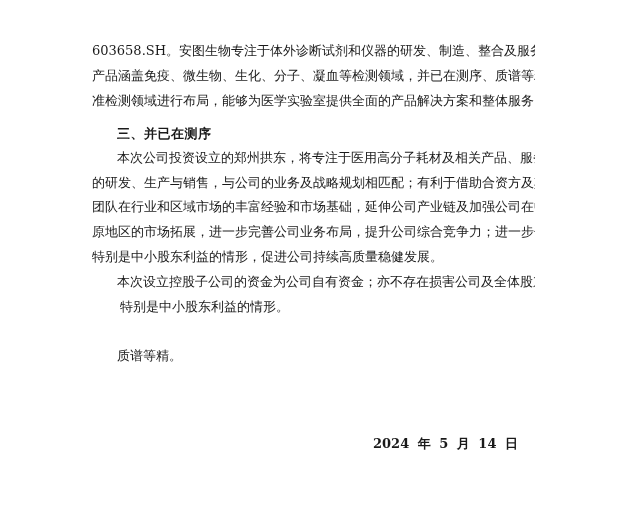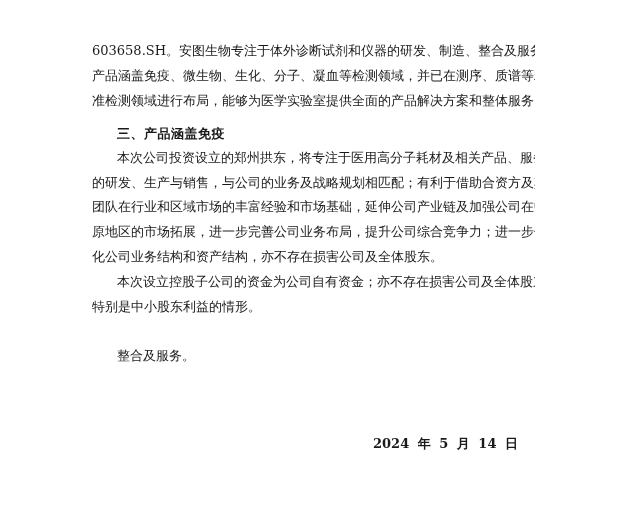--- a/index.html
+++ b/index.html
@@ -87,28 +87,28 @@
   </style>
 </head>
 <body>
 
 <div class="page">
 
   <div class="line" style="top:41px;">603658.SH。安图生物专注于体外诊断试剂和仪器的研发、制造、整合及服务，</div>
   <div class="line" style="top:66px;">产品涵盖免疫、微生物、生化、分子、凝血等检测领域，并已在测序、质谱等精</div>
   <div class="line last" style="top:91px;">准检测领域进行布局，能够为医学实验室提供全面的产品解决方案和整体服务。</div>
 
-  <div class="heading" style="top:124px;">三、产品涵盖免疫</div>
+  <div class="heading" style="top:124px;">三、并已在测序</div>
 
   <div class="line indent" style="top:148px;">本次公司投资设立的郑州拱东，将专注于医用高分子耗材及相关产品、服务</div>
   <div class="line" style="top:173px;">的研发、生产与销售，与公司的业务及战略规划相匹配；有利于借助合资方及其</div>
   <div class="line" style="top:197px;">团队在行业和区域市场的丰富经验和市场基础，延伸公司产业链及加强公司在中</div>
   <div class="line" style="top:222px;">原地区的市场拓展，进一步完善公司业务布局，提升公司综合竞争力；进一步优</div>
-  <div class="line last" style="top:247px;">化公司业务结构和资产结构，亦不存在损害公司及全体股东。</div>
+  <div class="line last" style="top:247px;">特别是中小股东利益的情形，促进公司持续高质量稳健发展。</div>
 
   <div class="line indent" style="top:272px;">本次设立控股子公司的资金为公司自有资金；亦不存在损害公司及全体股东</div>
-  <div class="line last" style="top:297px;">特别是中小股东利益的情形。</div>
+  <div class="line last" style="top:297px;margin-left:28px;">特别是中小股东利益的情形。</div>
 
-  <div class="closing" style="top:346px;">整合及服务。</div>
+  <div class="closing" style="top:346px;">质谱等精。</div>
 
   <div class="date" style="top:434px;font-weight:bold;">2024 年 5 月 14 日</div>
 
 </div>
 
 </body></html>

